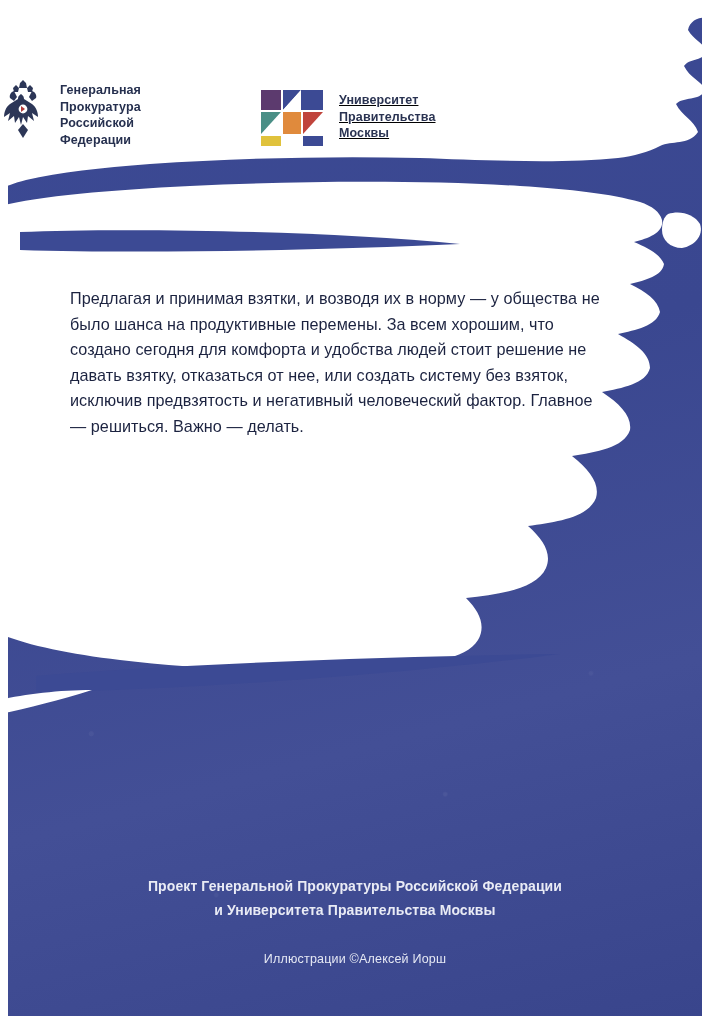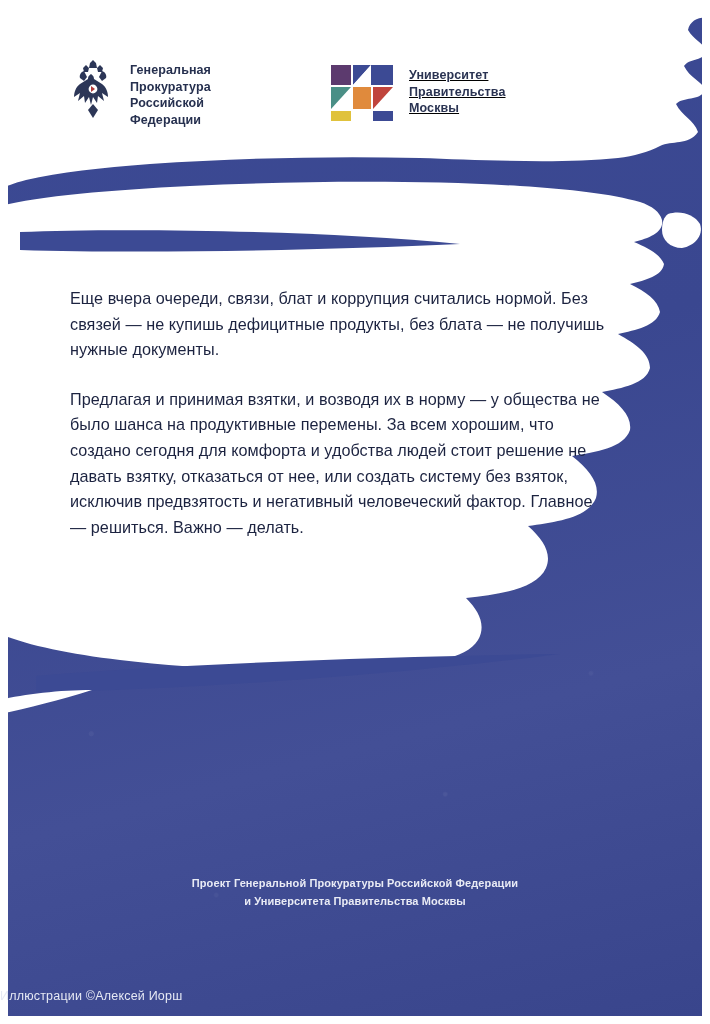--- a/index.html
+++ b/index.html
@@ -48,22 +48,21 @@
   }
 
   
   .header {
     position: absolute;
     left: 0;
     top: 38px;
     width: 710px;
     height: 110px;
     display: flex;
-    align-items: center;
-    padding-left: 70px;
+    align-items: flex-end;
     box-sizing: border-box;
   }
   .logo-block {
     display: flex;
     align-items: flex-start;
     gap: 14px;
   }
   .logo-block.second {
     margin-left: 118px;
     text-decoration: underline;
@@ -114,35 +113,35 @@
   
   .footer {
     position: absolute;
     left: 0;
     top: 874px;
     width: 710px;
     text-align: center;
     color: #e9ebf5;
   }
   .footer-line {
-    font-size: 11px;
-    line-height: 18px;
+    font-size: 14px;
+    line-height: 24px;
     font-weight: 600;
     white-space: pre-line;
     letter-spacing: 0.1px;
   }
   .credit {
     position: absolute;
     left: 0;
     top: 952px;
     width: 710px;
+    text-align: center;
     color: #e6e9f4;
     font-size: 12.5px;
     letter-spacing: 0.2px;
-    margin-top: 37px;
   }
 </style>
 </head>
 <body>
 
 <div class="page">
 
   <div class="bg-blue"></div>
 
   <svg class="paint" viewBox="0 0 710 1024" preserveAspectRatio="none">
@@ -222,21 +221,20 @@
         </svg>
       </span>
       <span class="logo-text uni">Университет
 Правительства
 Москвы</span>
     </div>
 
   </div>
 
   <div class="body-text">
-    <p class="para">Еще вчера очереди, связи, блат и коррупция считались нормой. Без связей — не купишь дефицитные продукты, без блата — не получишь нужные документы.</p>
     <p class="para">Предлагая и принимая взятки, и возводя их в норму — у общества не было шанса на продуктивные перемены. За всем хорошим, что создано сегодня для комфорта и удобства людей стоит решение не давать взятку, отказаться от нее, или создать систему без взяток, исключив предвзятость и негативный человеческий фактор. Главное — решиться. Важно — делать.</p>
   </div>
 
   <div class="footer">
     <div class="footer-line">Проект Генеральной Прокуратуры Российской Федерации
 и Университета Правительства Москвы</div>
   </div>
   <div class="credit">Иллюстрации ©Алексей Иорш</div>
 
 </div>

